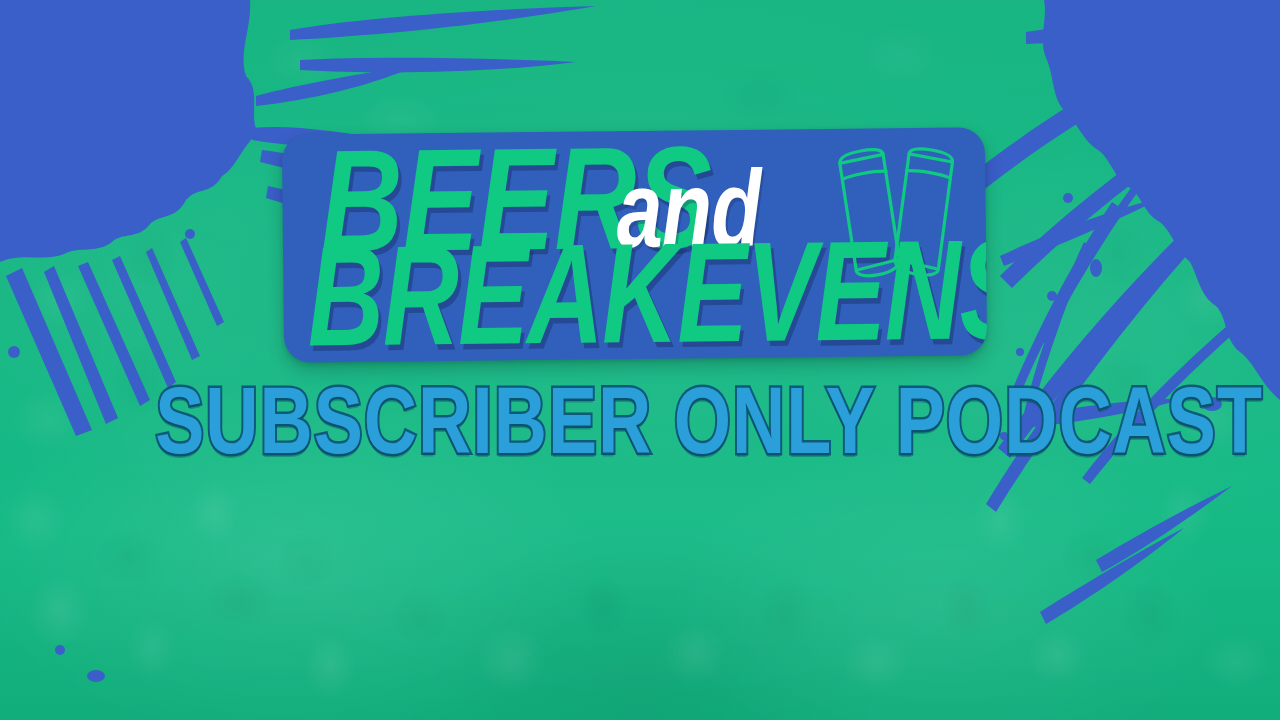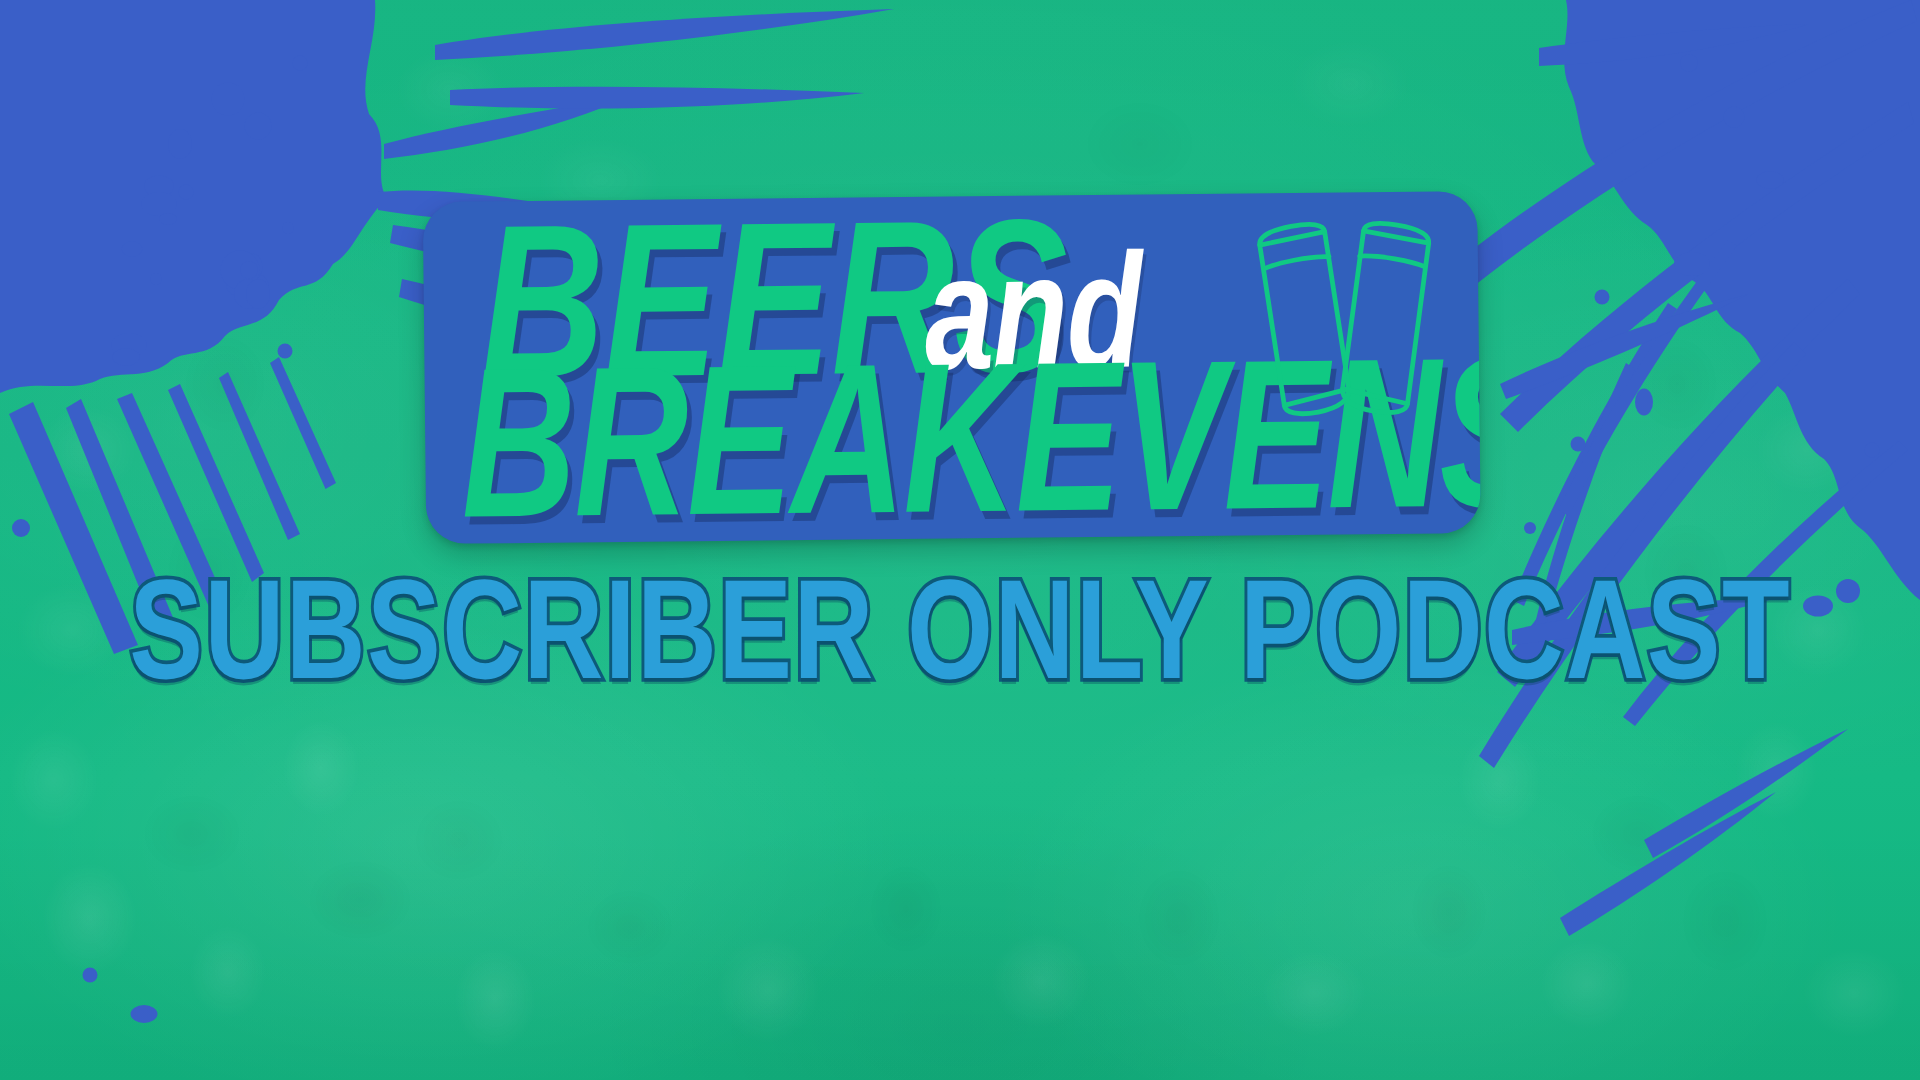--- a/index.html
+++ b/index.html
@@ -132,21 +132,21 @@
     transform-origin:left top;
     letter-spacing:-1.5px;
   }
 
   #beer-cans { position:absolute; right:24px; top:14px; width:128px; height:140px; }
 
   
   #headline-wrap {
     position:absolute;
     left:0; right:0; top:374px;
-    text-align:center;
+    text-align:right;
     pointer-events:none;
   }
   #headline {
     display:inline-block;
     font-family:"Liberation Sans Narrow","Liberation Sans", sans-serif;
     font-weight:bold;
     font-size:76px;
     line-height:1;
     letter-spacing:1px;
     color:#2b9fd9;

